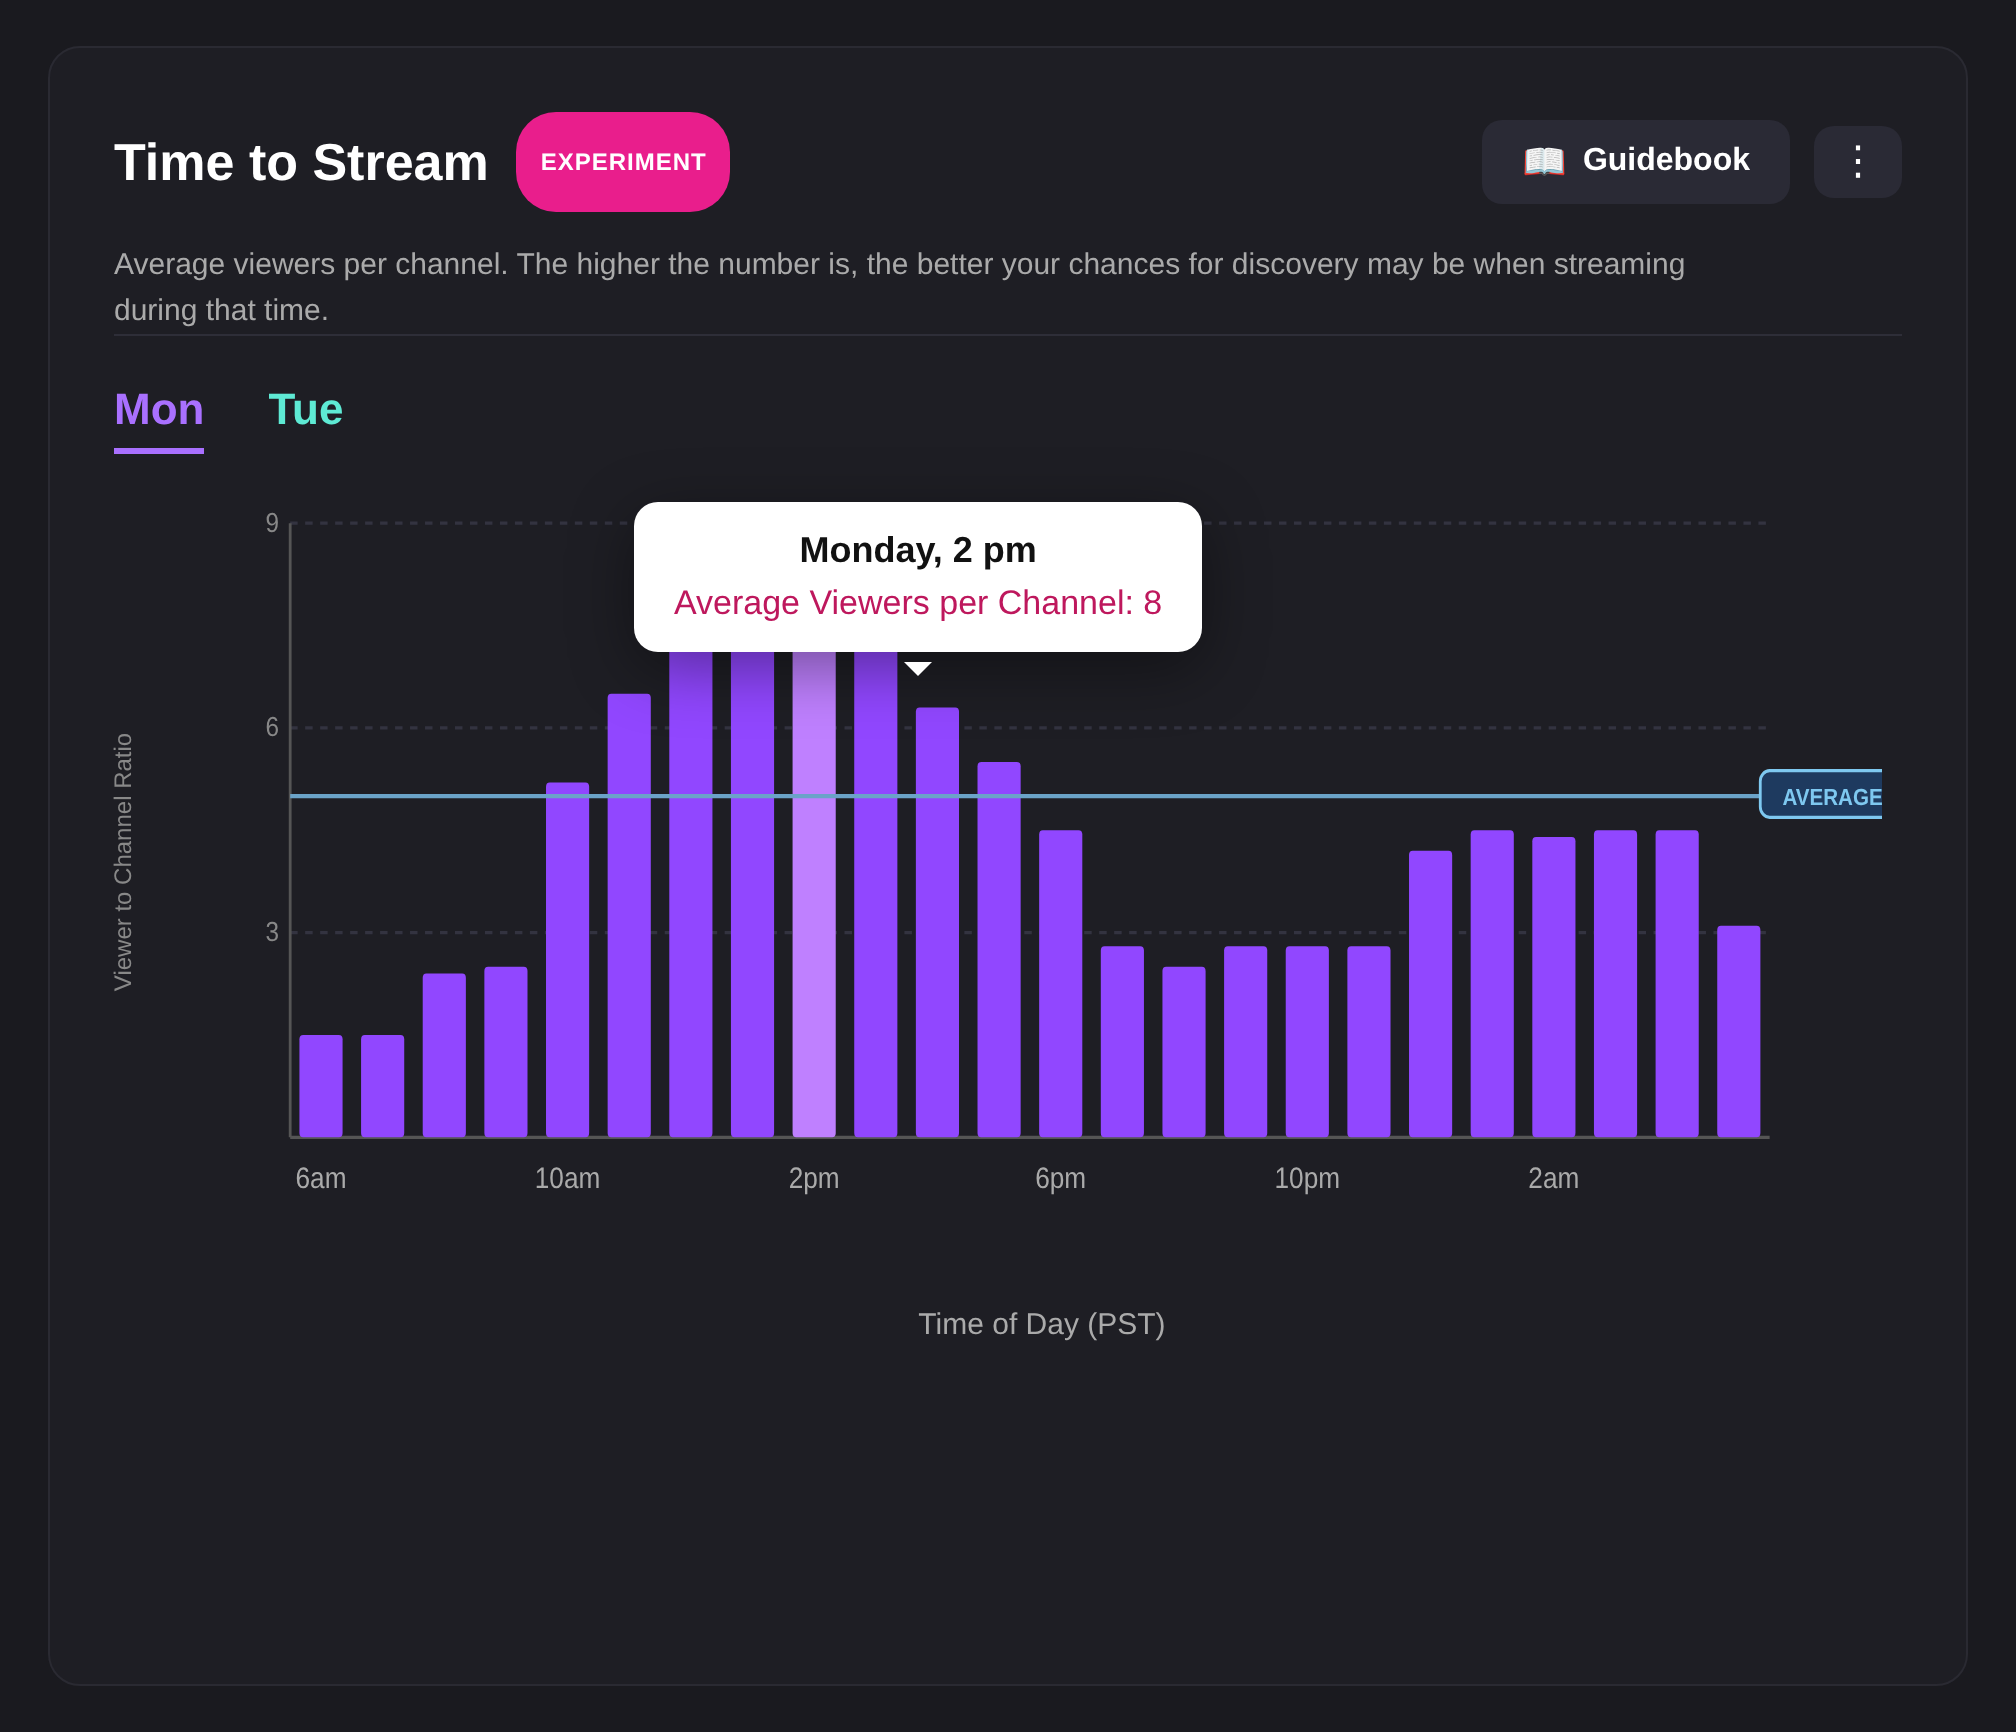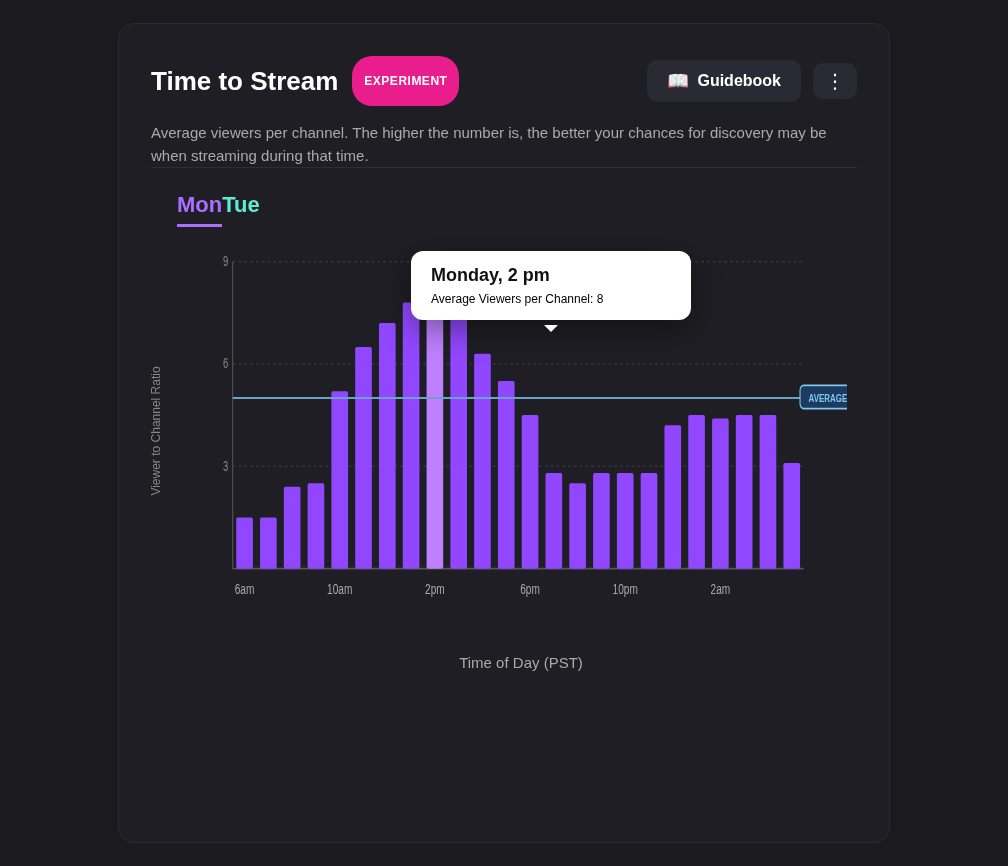--- a/index.html
+++ b/index.html
@@ -10,21 +10,21 @@
       width: 1008px;
       min-height: 866px;
       display: flex;
       align-items: center;
       justify-content: center;
     }
     .card {
       background: #1e1e24;
       border-radius: 16px;
       padding: 32px;
-      width: 772px;
+      width: 960px;
       min-height: 820px;
       position: relative;
       border: 1px solid #2a2a32;
     }
     .header {
       display: flex;
       align-items: center;
       justify-content: space-between;
       margin-bottom: 16px;
     }
@@ -81,22 +81,22 @@
       line-height: 1.5;
       max-width: 820px;
     }
     .divider {
       border: none;
       border-top: 1px solid #2e2e38;
       margin-bottom: 24px;
     }
     .day-tabs {
       display: flex;
+      gap: 32px;
       margin-bottom: 24px;
-      margin-left: 26px;
     }
     .day-tab {
       font-size: 22px;
       font-weight: 600;
       color: #5eead4;
       cursor: pointer;
       padding-bottom: 6px;
       border-bottom: 3px solid transparent;
     }
     .day-tab.active {
@@ -167,24 +167,25 @@
       left: 50%;
       transform: translateX(-50%);
       border: 7px solid transparent;
       border-top-color: #fff;
       border-bottom: none;
     }
     .tooltip-title {
       font-size: 18px;
       font-weight: 700;
       margin-bottom: 6px;
+      text-align: center;
     }
     .tooltip-body {
-      font-size: 12px;
-      color: #000000;
+      font-size: 17px;
+      color: #be185d;
     }
   </style>
 </head>
 <body>
 
 <div class="card">
 
   <div class="header">
     <div class="header-left">
       <span class="title">Time to Stream</span>

